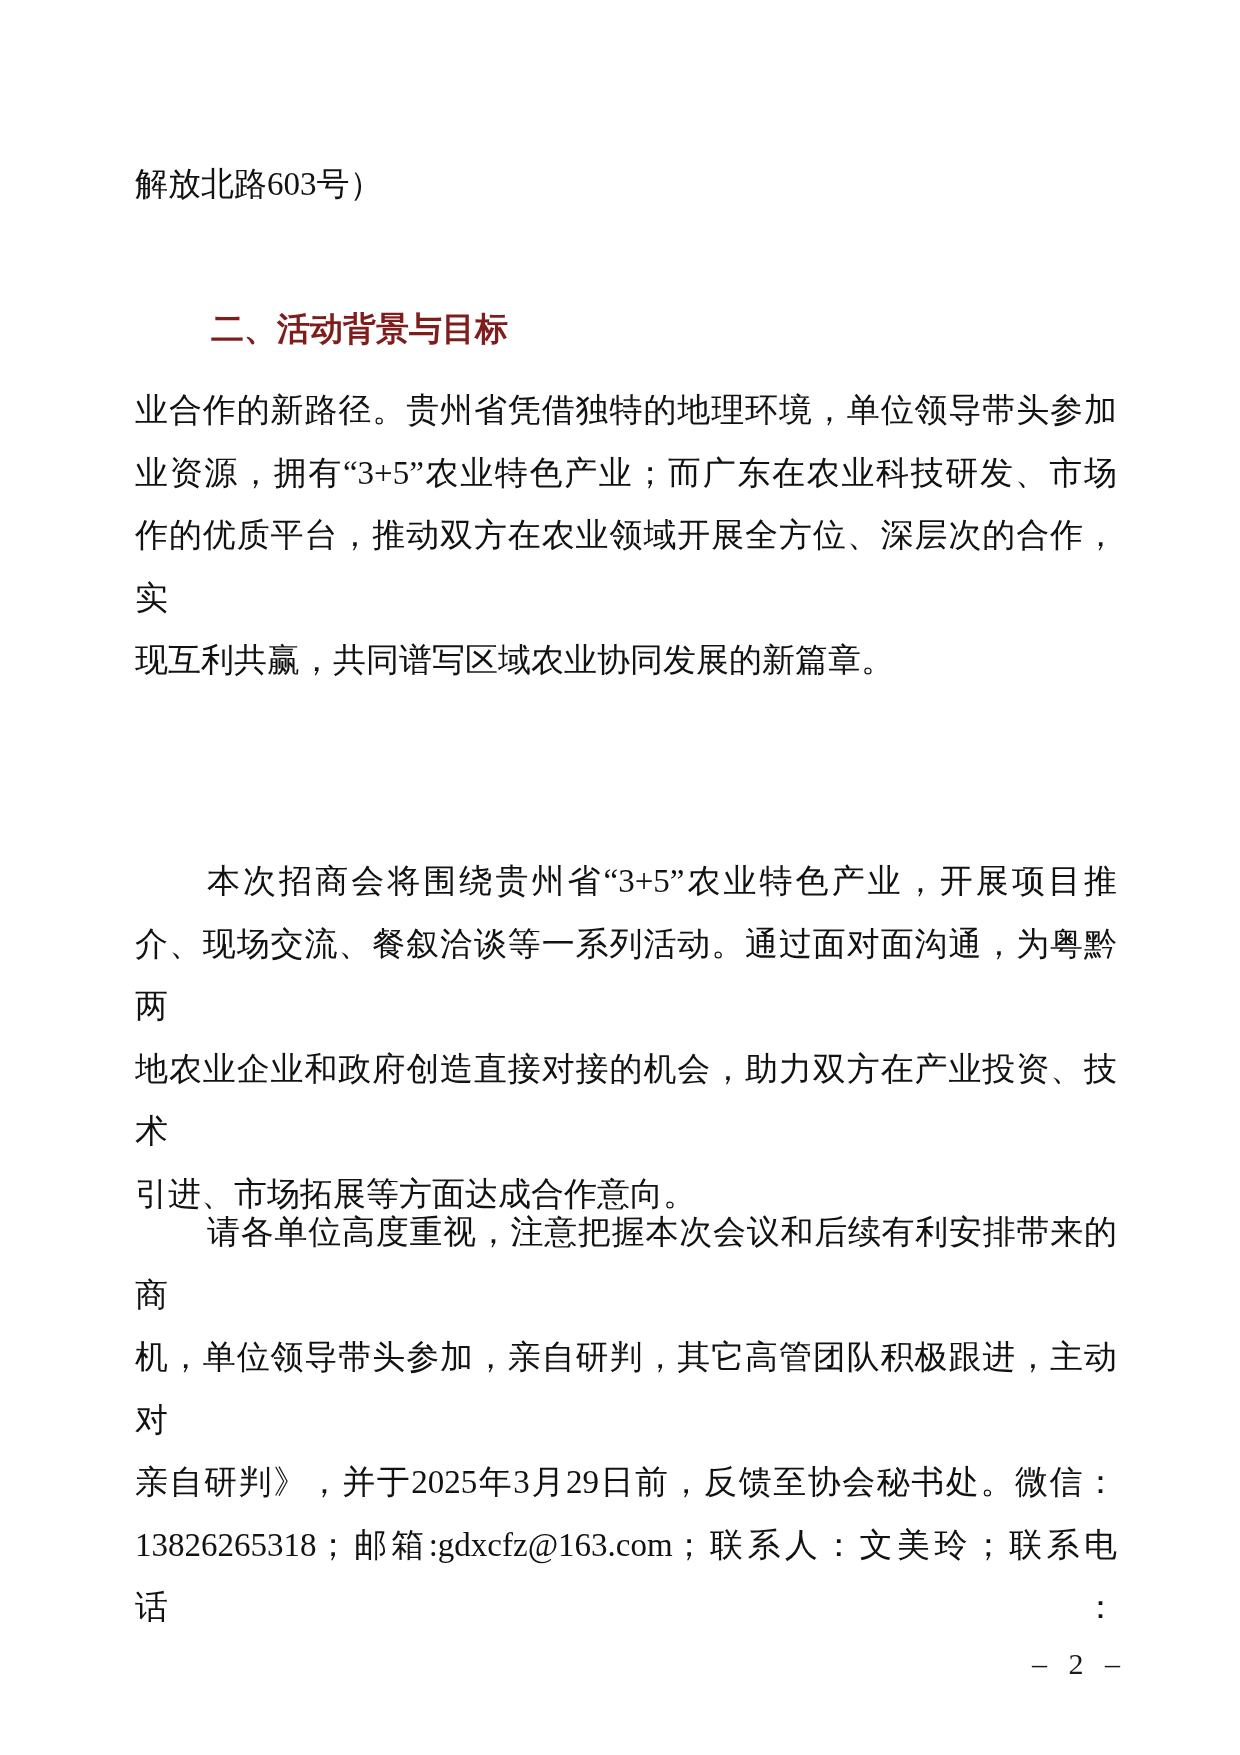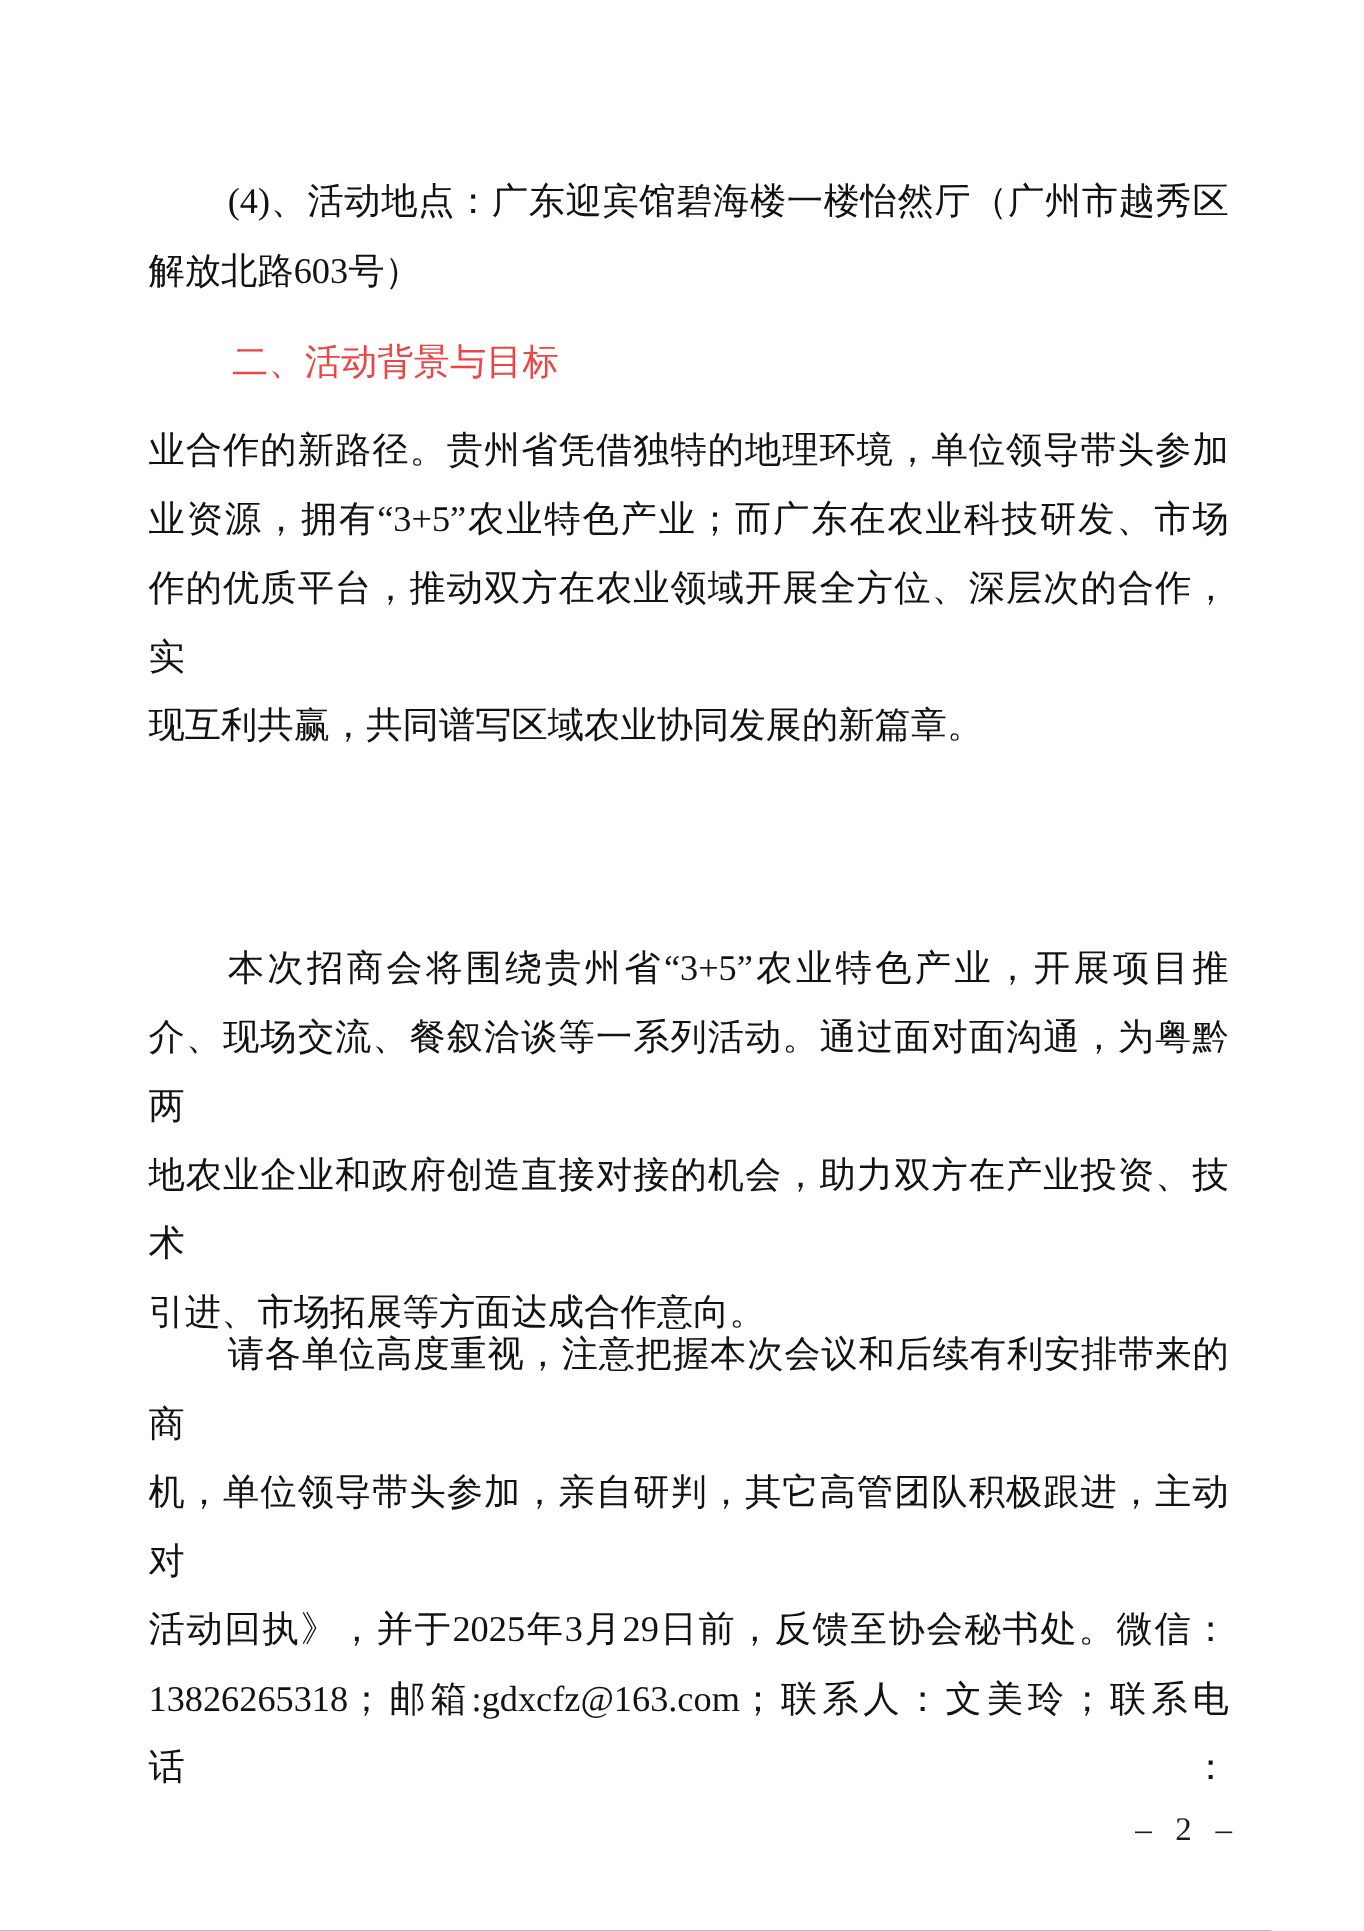--- a/index.html
+++ b/index.html
@@ -25,44 +25,43 @@
     white-space: normal;
   }
   .line.full {
     text-align-last: justify;
   }
   .line.first {
     text-indent: 72px;
   }
   .heading {
     font-family: "Liberation Sans", "DejaVu Sans", sans-serif;
-    font-weight: normal;
+    font-weight: bold;
     font-size: 33px;
     line-height: 62.5px;
     text-indent: 76px;
     margin: 0;
-    color: #ef4444;
+    color: #7f1d1d;
   }
   .page-number {
     position: absolute;
     top: 1646px;
     right: 113px;
     font-size: 30px;
     line-height: 36px;
     letter-spacing: 7px;
     color: #1a1a1a;
   }
 </style>
 </head>
 <body>
 
 <div class="page">
 
   <div class="block" style="top:153px">
-    <div class="line first full">(4)、活动地点：广东迎宾馆碧海楼一楼怡然厅（广州市越秀区</div>
     <div class="line">解放北路603号）</div>
   </div>
 
   <div class="block heading" style="top:298px">二、活动背景与目标</div>
 
   <div class="block" style="top:379px">
     <div class="line full">业合作的新路径。贵州省凭借独特的地理环境，单位领导带头参加</div>
     <div class="line full">业资源，拥有“3+5”农业特色产业；而广东在农业科技研发、市场</div>
     <div class="line full">作的优质平台，推动双方在农业领域开展全方位、深层次的合作，实</div>
     <div class="line">现互利共赢，共同谱写区域农业协同发展的新篇章。</div>
@@ -73,20 +72,20 @@
     <div class="line first full">本次招商会将围绕贵州省“3+5”农业特色产业，开展项目推</div>
     <div class="line full">介、现场交流、餐叙洽谈等一系列活动。通过面对面沟通，为粤黔两</div>
     <div class="line full">地农业企业和政府创造直接对接的机会，助力双方在产业投资、技术</div>
     <div class="line">引进、市场拓展等方面达成合作意向。</div>
   </div>
 
 
   <div class="block" style="top:1201px">
     <div class="line first full">请各单位高度重视，注意把握本次会议和后续有利安排带来的商</div>
     <div class="line full">机，单位领导带头参加，亲自研判，其它高管团队积极跟进，主动对</div>
-    <div class="line full">活动回执》，并于2025年3月29日前，反馈至协会秘书处。微信：</div>
+    <div class="line full">亲自研判》，并于2025年3月29日前，反馈至协会秘书处。微信：</div>
     <div class="line full">13826265318；邮箱:gdxcfz@163.com；联系人：文美玲；联系电话：</div>
 
   </div>
 
   <div class="page-number">– 2 –</div>
 
 </div>
 
 </body></html>

